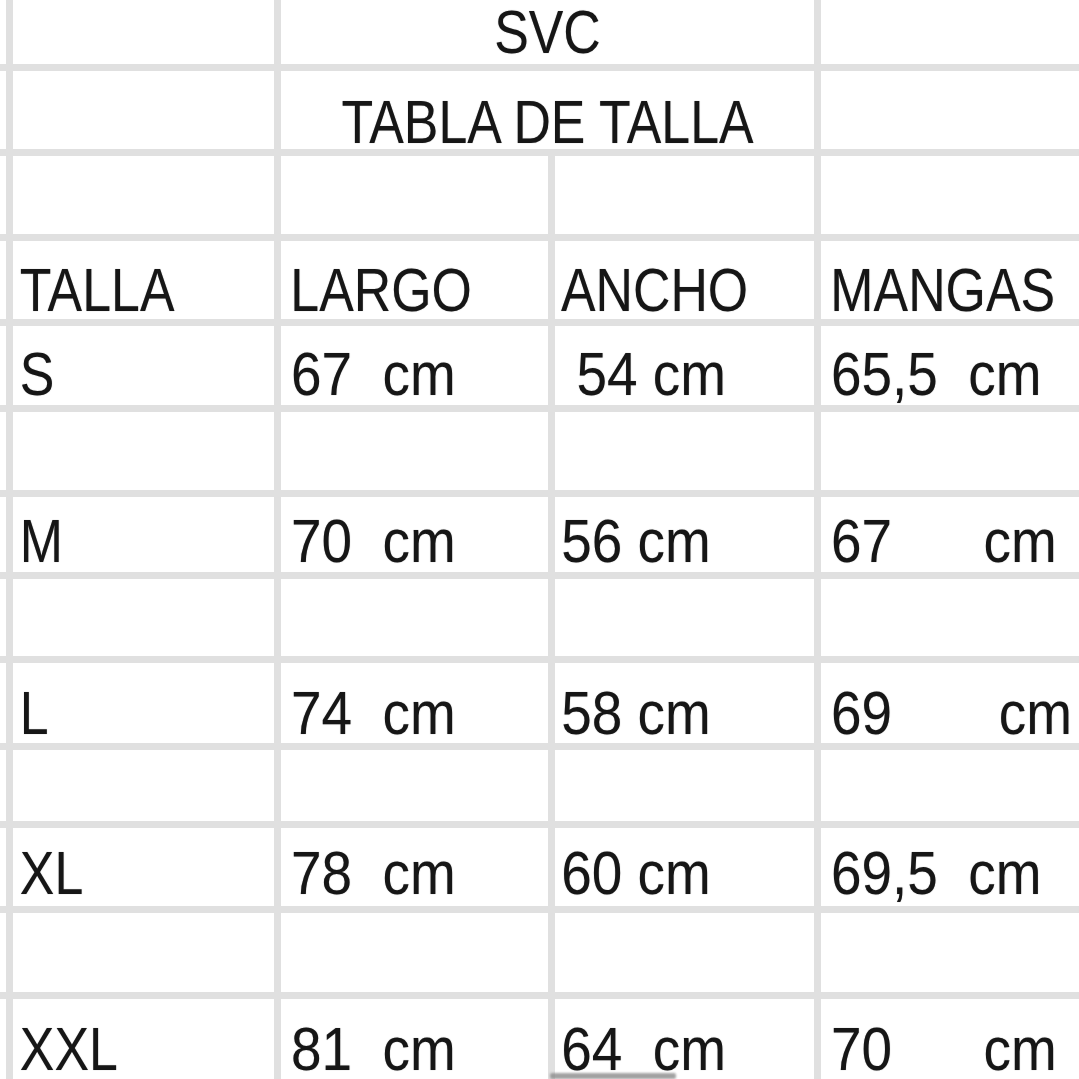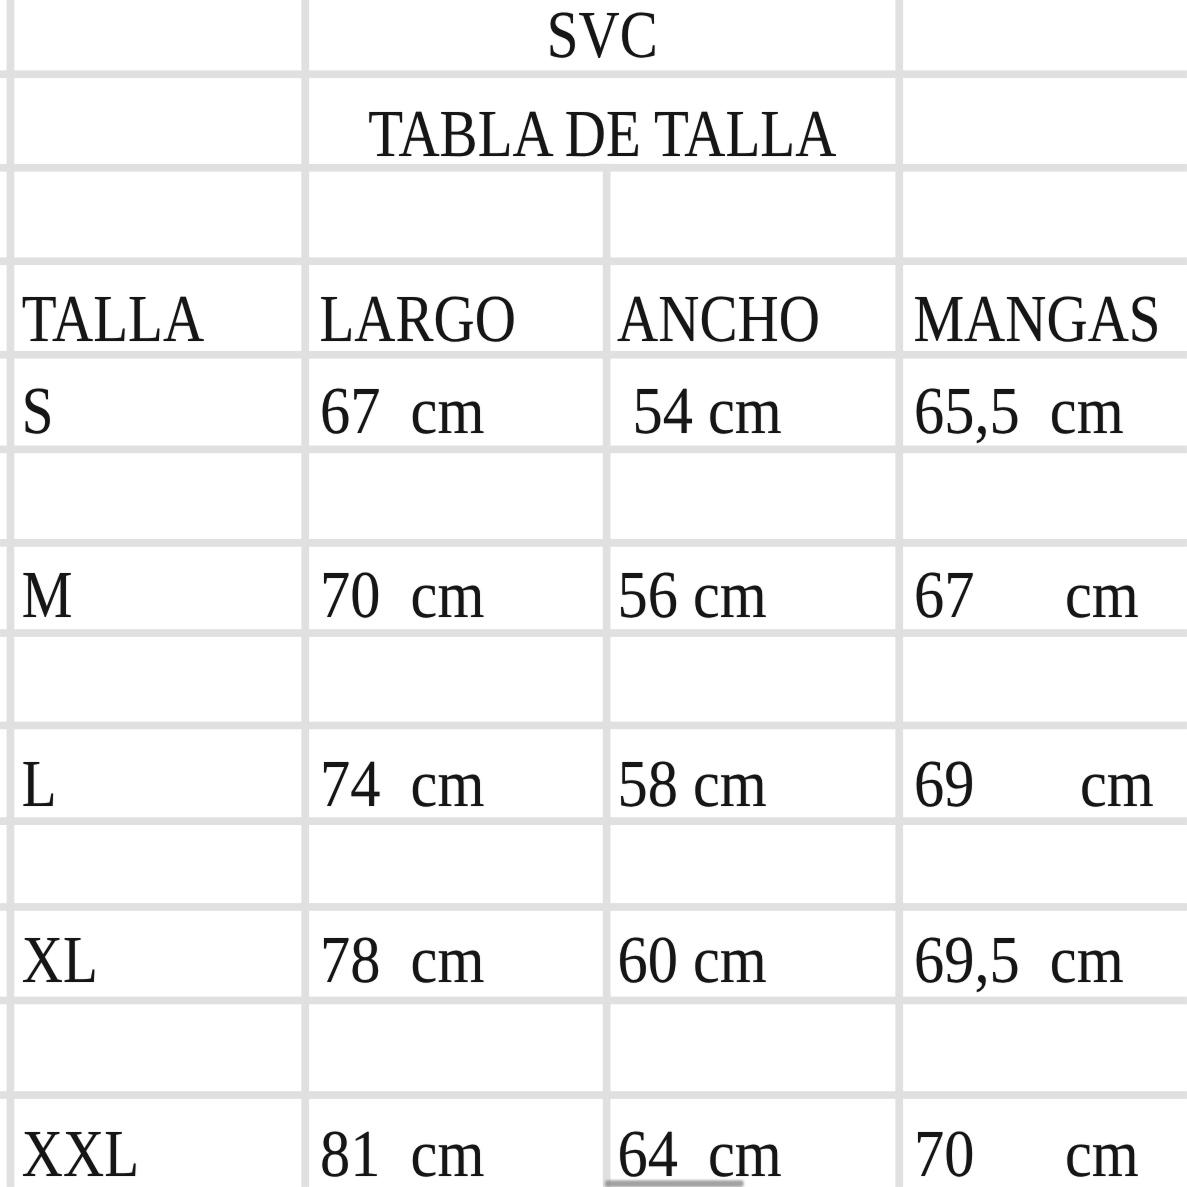--- a/index.html
+++ b/index.html
@@ -1,19 +1,19 @@
 <!DOCTYPE html>
 <html><head>
 <meta charset="utf-8">
 <style>
   html,body{margin:0;padding:0;background:#fff;}
   .stage{
     position:relative;width:1079px;height:1079px;overflow:hidden;
     background:var(--bg,#ffffff);
-    font-family:Liberation Serif, serif;
+    font-family:Liberation Sans, sans-serif;
     color:var(--txt,#161616);
   }
   
   .hl{position:absolute;left:0;width:1079px;height:7px;background:var(--grid,#e0e0e0);}
   .vl{position:absolute;width:7px;background:var(--grid,#e0e0e0);}
   
   .cell{
     position:absolute;display:flex;align-items:center;
     font-size:61px;line-height:1;white-space:pre;
     text-shadow:0 0 1.2px rgba(0,0,0,.35);

